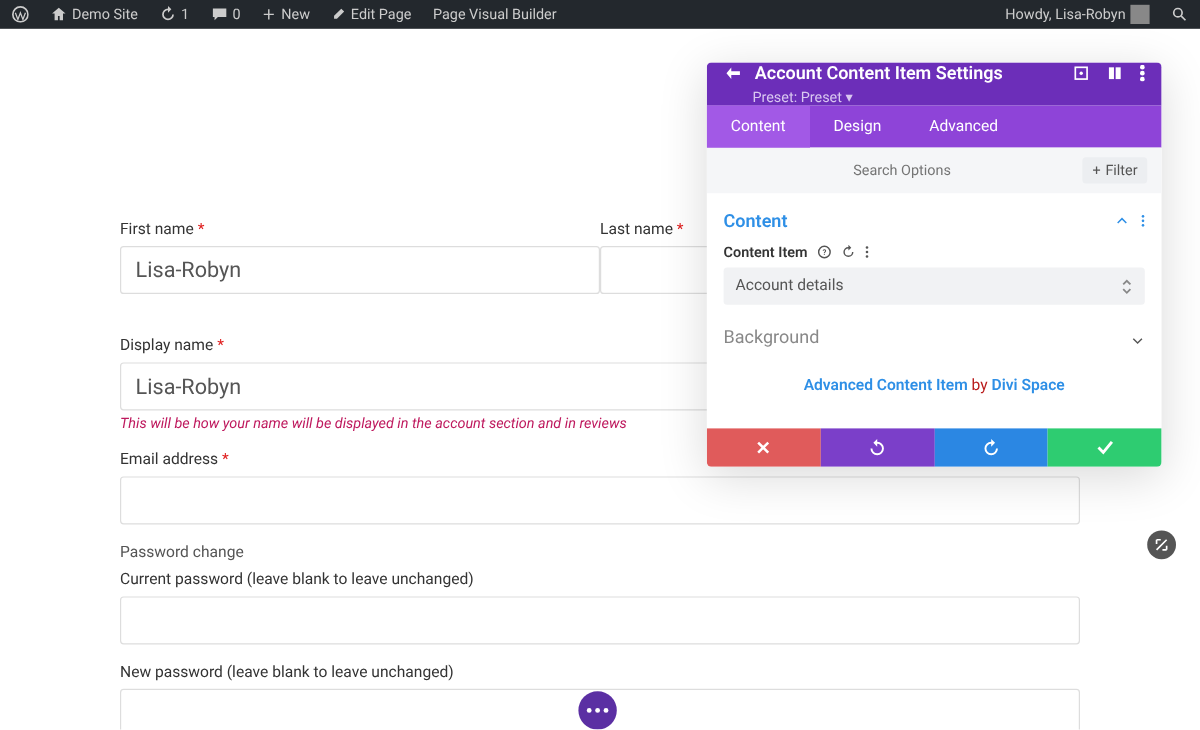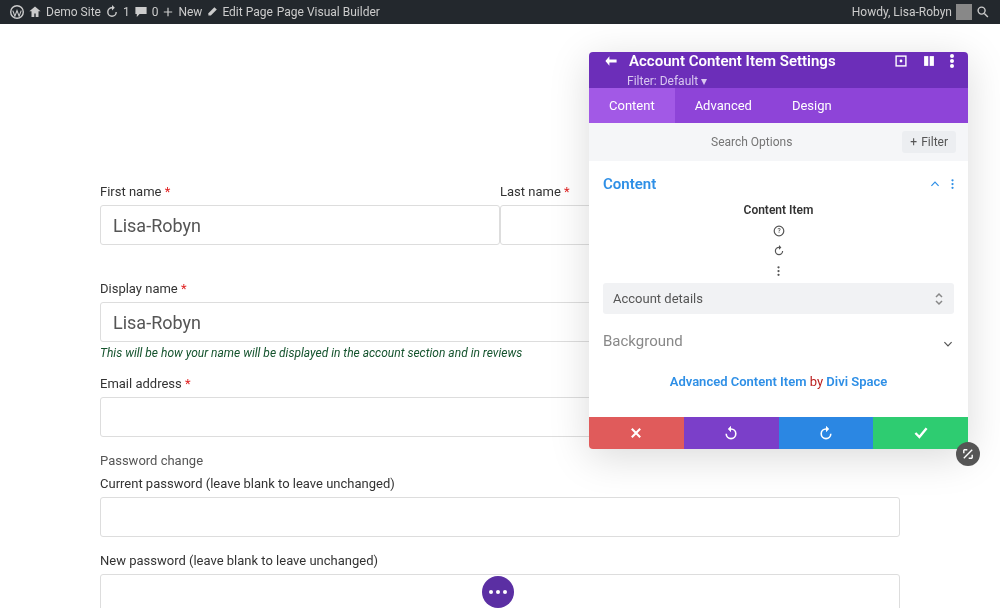--- a/index.html
+++ b/index.html
@@ -1,34 +1,34 @@
 <!DOCTYPE html>
 <html><head>
 <meta charset="utf-8">
 <style>
 * { box-sizing: border-box; margin: 0; padding: 0; font-family: -apple-system, BlinkMacSystemFont, "Segoe UI", Roboto, sans-serif; }
 body { width: 1000px; height: 608px; background: #fff; overflow: hidden; position: relative; }
 
 
 .admin-bar { background: #23282d; color: #eee; height: 24px; display: flex; align-items: center; justify-content: space-between; font-size: 12px; padding: 0 10px; }
-.admin-left, .admin-right { display: flex; align-items: center; gap: 4px; }
+.admin-left, .admin-right { display: flex; align-items: center; gap: 18px; }
 .admin-item { display: flex; align-items: center; gap: 4px; cursor: pointer; color: #ccc; }
 .admin-item svg { fill: #ccc; }
 .avatar { width: 16px; height: 16px; background: #888; }
 
 
 .page { padding-top: 60px; }
 .form-wrap { width: 800px; margin: 0 auto; padding: 100px 0 0 0; }
 .row { display: flex; margin-bottom: 20px; }
 .col { flex: 1; }
 .field { margin-bottom: 16px; }
 .label { font-size: 13px; color: #333; display: block; margin-bottom: 6px; }
 .req { color: #e02020; }
 .input { width: 100%; height: 40px; border: 1px solid #ddd; border-radius: 3px; padding: 0 12px; font-size: 18px; color: #555; background: #fff; }
-.hint { font-size: 12px; font-style: italic; color: #14532d; margin-top: 4px; }
+.hint { font-size: 12px; font-style: italic; color: #be185d; margin-top: 4px; }
 .section-title { font-size: 13px; color: #555; margin-bottom: 8px; }
 
 
 .panel { position: absolute; top: 52px; left: 589px; width: 379px; background: #fff; box-shadow: 0 8px 40px rgba(0,0,0,0.15); border-radius: 4px; overflow: hidden; }
 .panel-head { background: #6c2eb9; color: #fff; padding: 0 14px; }
 .panel-head-top { display: flex; align-items: center; gap: 10px; }
 .panel-title { font-size: 15px; font-weight: 600; flex: 1; }
 .panel-head-icons { display: flex; gap: 14px; }
 .panel-head-icons svg { fill: #fff; cursor: pointer; }
 .panel-preset { font-size: 12px; color: #d9c7f0; margin-top: 4px; padding-left: 24px; }
@@ -37,21 +37,21 @@
 .panel-tab.active { background: #a259e6; }
 .panel-search { display: flex; align-items: center; justify-content: space-between; background: #f5f6f8; padding: 8px 12px; }
 .panel-search input { border: none; background: transparent; font-size: 12px; color: #888; flex: 1; outline: none; text-align: center; }
 .filter-btn { background: #eceef1; border-radius: 3px; padding: 4px 8px; font-size: 12px; color: #555; display: flex; align-items: center; gap: 4px; cursor: pointer; }
 .panel-body { padding: 14px; }
 .section-head { display: flex; align-items: center; justify-content: space-between; margin-bottom: 10px; }
 .section-head.open .sh-title { color: #2e8fe6; font-weight: 600; font-size: 15px; }
 .sh-title { font-size: 15px; color: #888; }
 .sh-icons { display: flex; gap: 10px; align-items: center; }
 .sh-icons svg { fill: #2e8fe6; cursor: pointer; }
-.field-label-row { display: flex; align-items: center; gap: 8px; font-size: 12px; font-weight: 600; color: #333; margin-bottom: 6px; flex-direction: column; }
+.field-label-row { display: flex; align-items: center; gap: 8px; font-size: 12px; font-weight: 600; color: #333; margin-bottom: 6px; }
 .field-label-row svg { fill: #555; cursor: pointer; }
 .select { background: #f1f2f4; border-radius: 3px; padding: 8px 10px; font-size: 13px; color: #555; display: flex; justify-content: space-between; align-items: center; cursor: pointer; }
 .bg-section { display: flex; align-items: flex-end; justify-content: space-between; padding: 18px 0 10px; gap: 12px; }
 .credit { text-align: center; font-size: 13px; padding: 14px 0; }
 .credit a { color: #2e8fe6; text-decoration: none; font-weight: 600; }
 .credit .by { color: #b91c1c; }
 .panel-actions { display: flex; height: 32px; }
 .pa-btn { flex: 1; display: flex; align-items: center; justify-content: center; cursor: pointer; }
 .pa-cancel { background: #e05b5b; }
 .pa-undo { background: #7b3fc9; }
@@ -174,26 +174,26 @@
             <rect x="3" y="3" width="6" height="14"></rect>
             <rect x="11" y="3" width="6" height="14"></rect>
           </svg>
         <svg width="4" height="14" viewBox="0 0 4 14">
             <circle cx="2" cy="2" r="2"></circle>
             <circle cx="2" cy="7" r="2"></circle>
             <circle cx="2" cy="12" r="2"></circle>
           </svg>
       </div>
     </div>
-    <div class="panel-preset"><span>Filter: Default</span> <span>▾</span></div>
+    <div class="panel-preset"><span>Preset: Preset</span> <span>▾</span></div>
   </div>
   <div class="panel-tabs">
     <div class="panel-tab active">Content</div>
+    <div class="panel-tab">Design</div>
     <div class="panel-tab">Advanced</div>
-    <div class="panel-tab">Design</div>
   </div>
   <div class="panel-search">
     <input placeholder="Search Options" style="">
     <div class="filter-btn">
         <span>+</span>
         <span>Filter</span>
       </div>
   </div>
   <div class="panel-body">
     <div class="section-head open">

